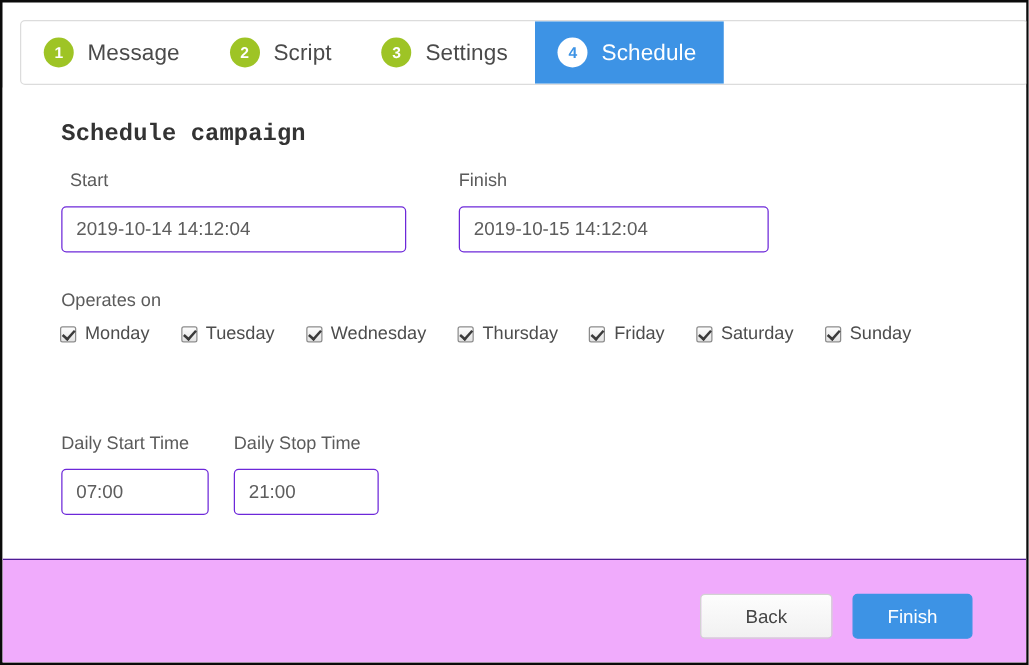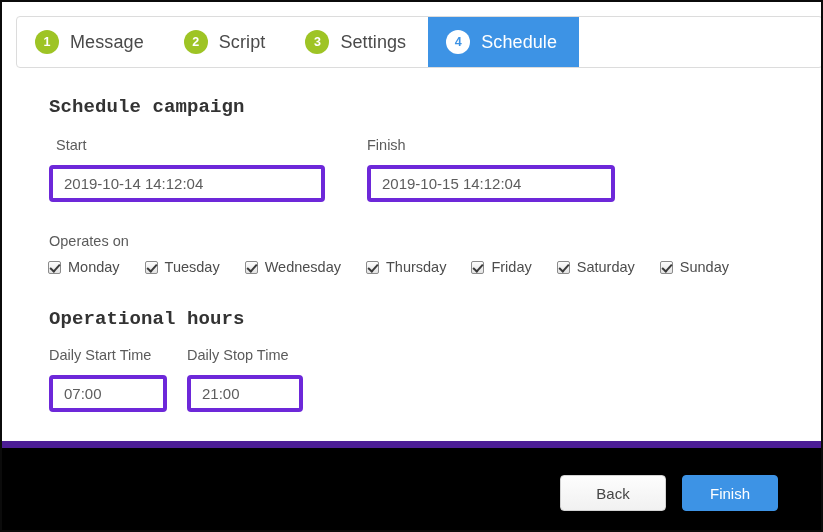--- a/index.html
+++ b/index.html
@@ -106,21 +106,21 @@
 
   .field-label {
     position: absolute;
     font-size: 14.5px;
     color: #5b5b5b;
   }
   .text-input {
     position: absolute;
     box-sizing: border-box;
     height: 37px;
-    border: 4px solid #6d28d9;
+    border: 1px solid #6d28d9;
     border-radius: 4px;
     background: #ffffff;
     color: #5d5d5d;
     font-family: "Liberation Sans", sans-serif;
     font-size: 15px;
     padding: 0 11px;
     outline: none;
   }
   .text-input::placeholder { color: #9a9a9a; }
 
@@ -180,22 +180,22 @@
   #input-daily-start { left: 47px;  top: 305px; width: 118px; }
   #input-daily-stop  { left: 185px; top: 305px; width: 116px; }
 
   
   #footer {
     position: absolute;
     left: 0;
     right: 0;
     bottom: 0;
     height: 82px;
-    background: #000000;
-    border-top: 7px solid #4c1d95;
+    background: #f0abfc;
+    border-top: 1px solid #4c1d95;
   }
   .btn {
     position: absolute;
     box-sizing: border-box;
     height: 36px;
     border-radius: 4px;
     font-family: "Liberation Sans", sans-serif;
     font-size: 15px;
     cursor: pointer;
     display: flex;
@@ -285,21 +285,20 @@
       <div class="day">
         <span class="cb checked"></span>
         <span class="day-label">Saturday</span>
       </div>
       <div class="day">
         <span class="cb checked"></span>
         <span class="day-label">Sunday</span>
       </div>
     </div>
 
-    <h2 class="section-title" id="hours-title">Operational hours</h2>
 
     <label class="field-label" id="label-daily-start">Daily Start Time</label>
     <label class="field-label" id="label-daily-stop">Daily Stop Time</label>
 
     <input class="text-input" id="input-daily-stop" type="text" value="21:00" style="">
     <input class="text-input" id="input-daily-start" type="text" value="07:00" style="">
 
   </div>
 
   <div id="footer">

